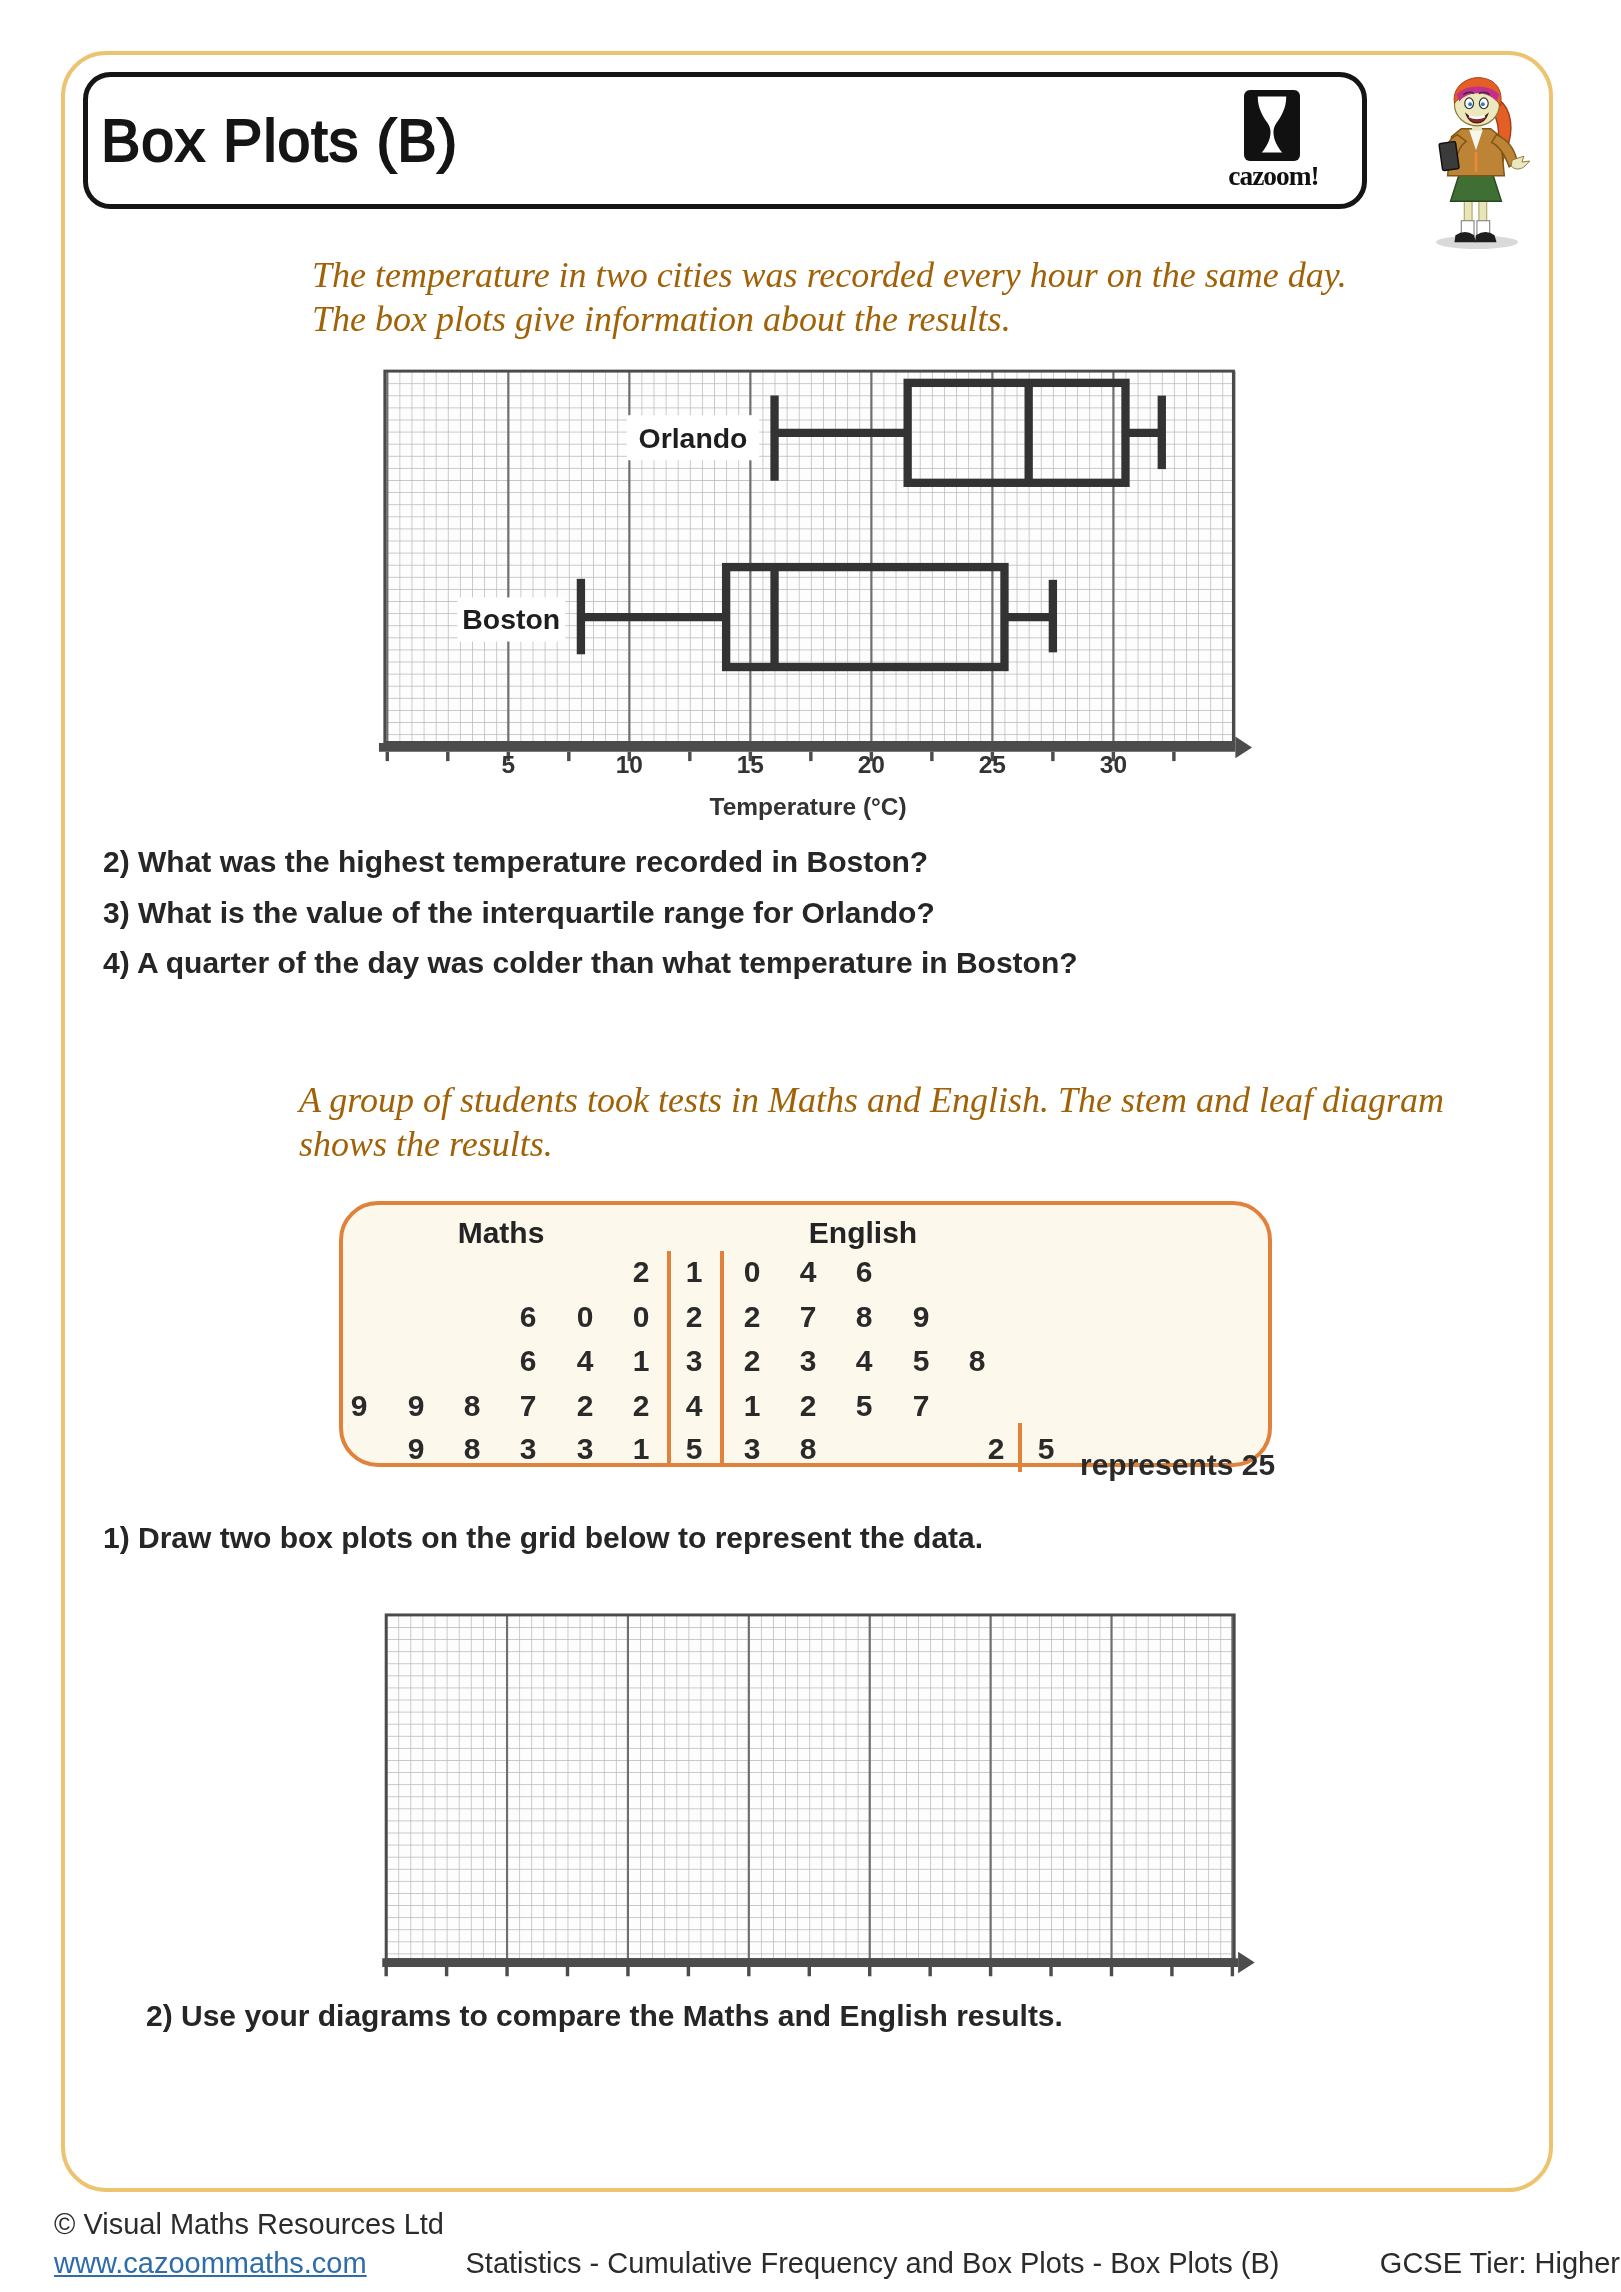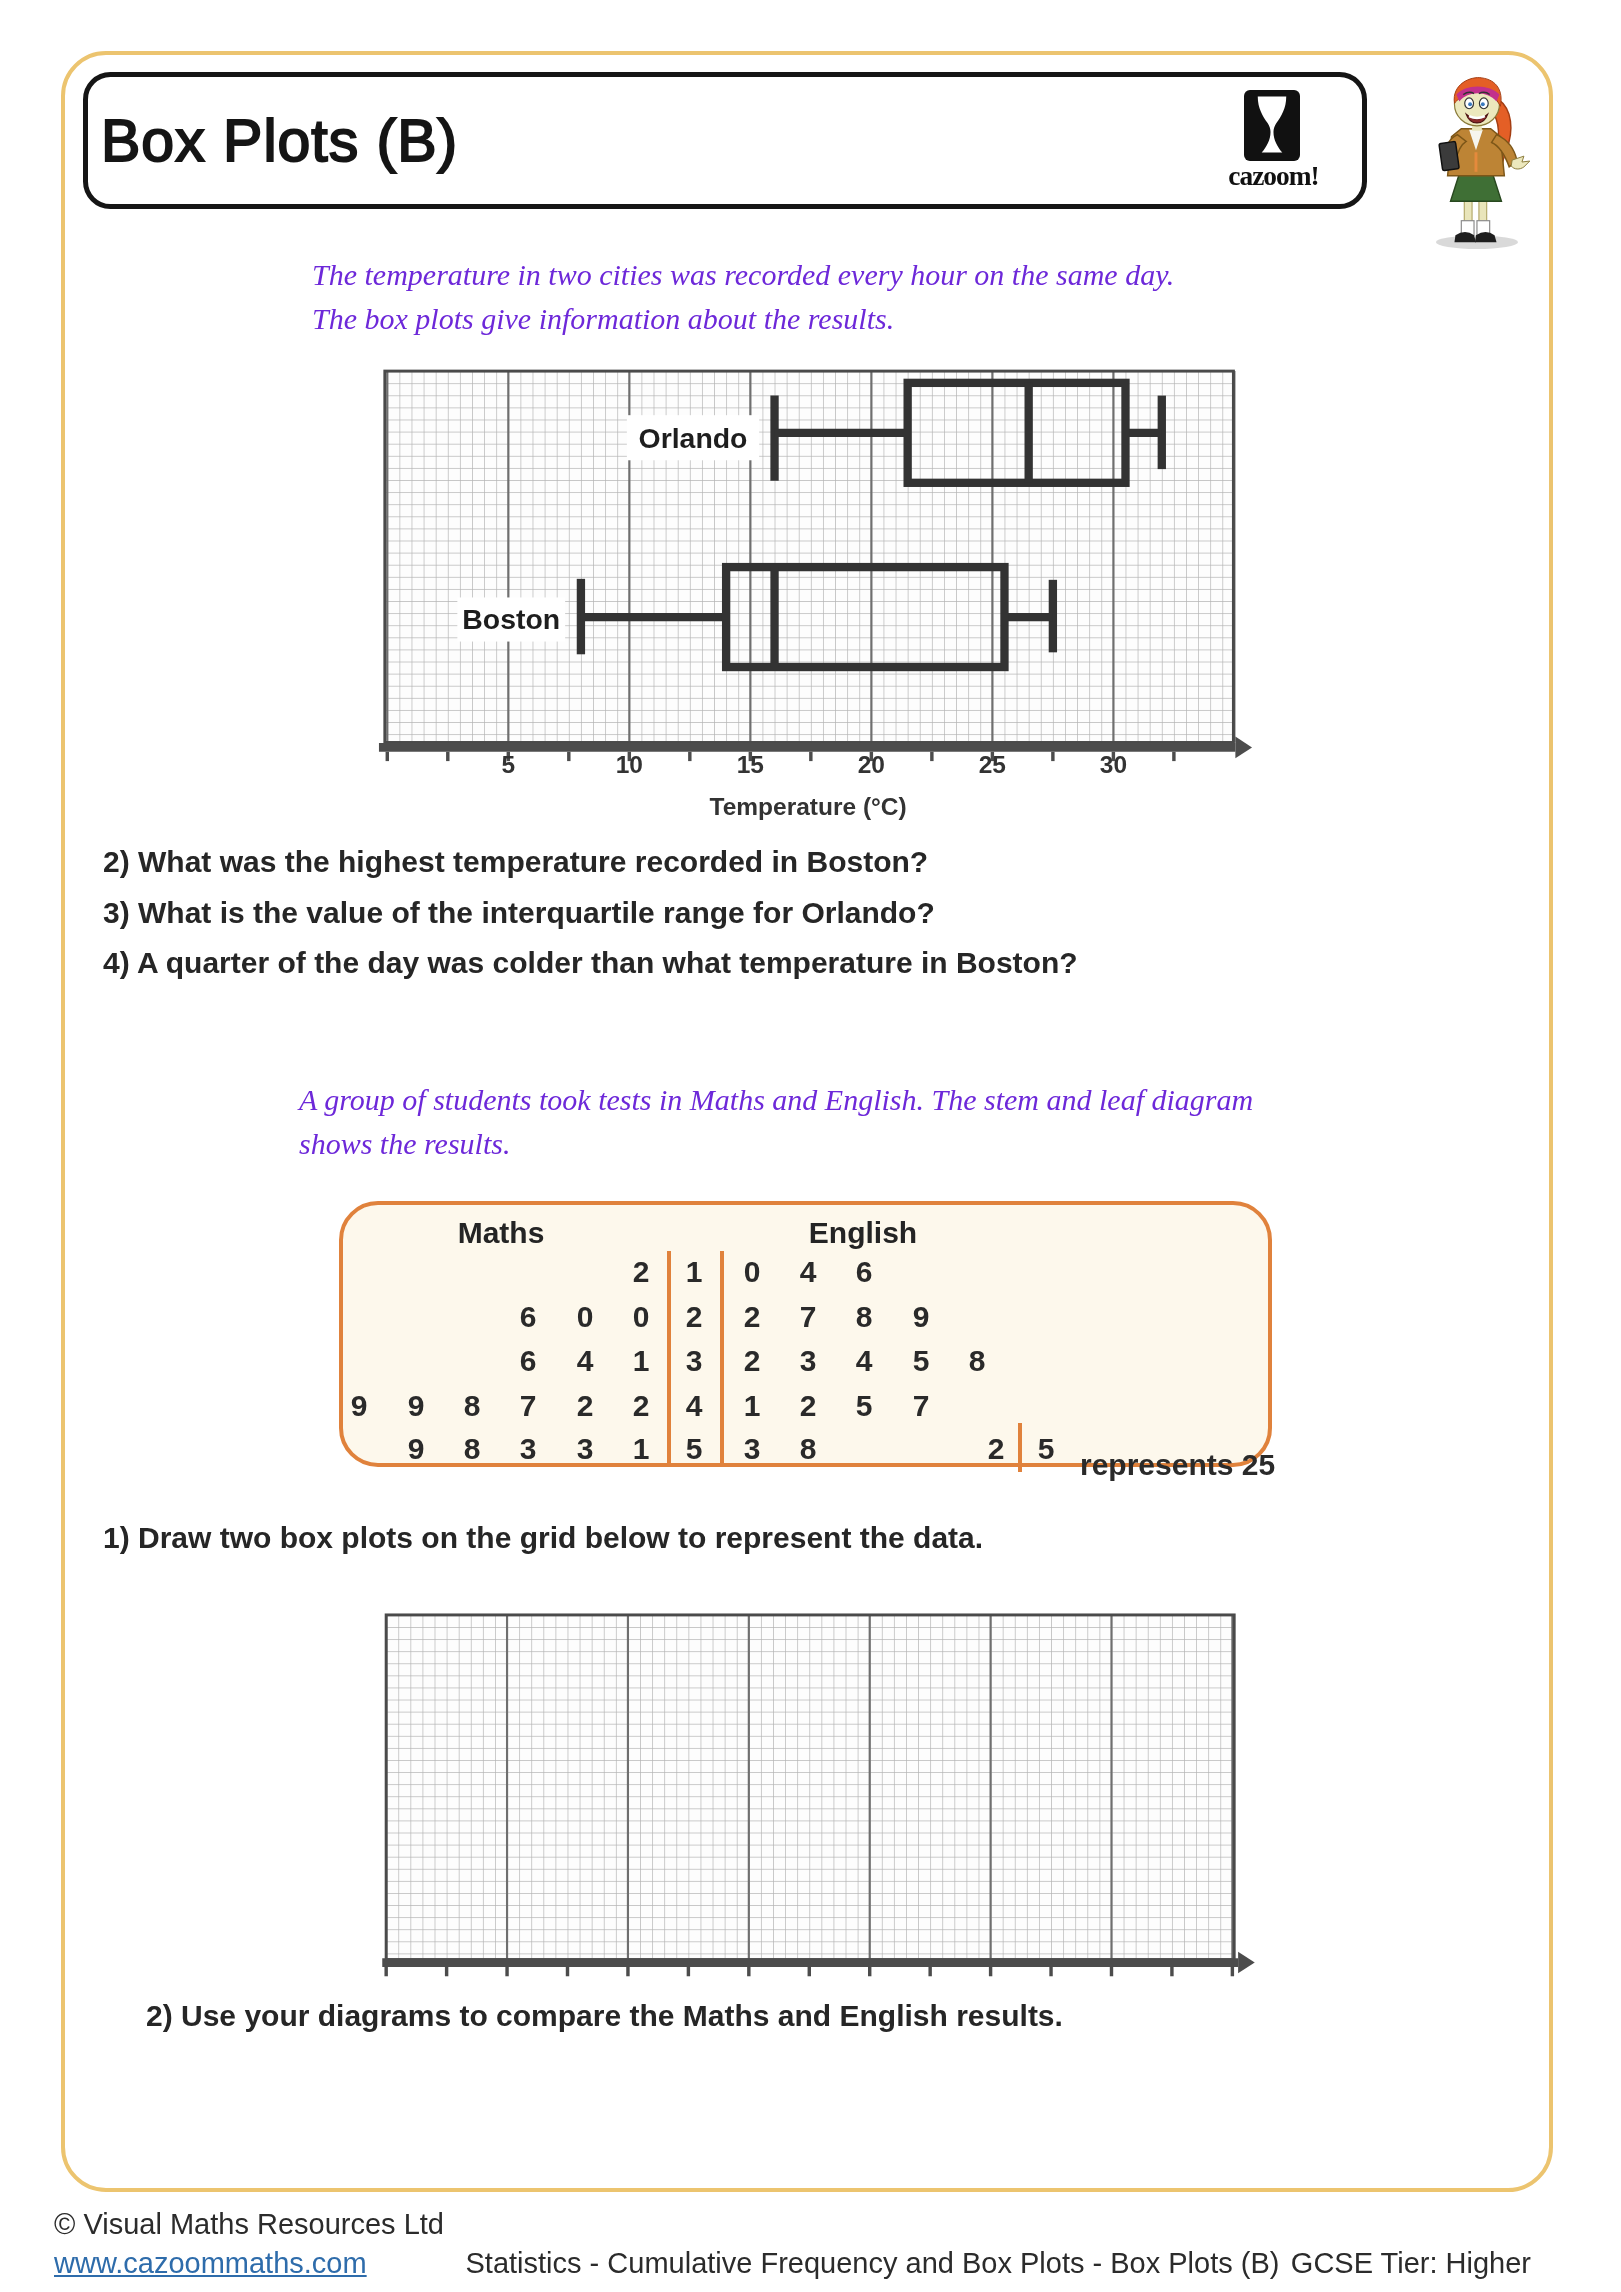--- a/index.html
+++ b/index.html
@@ -13,38 +13,38 @@
   .title-text{font-size:59px;font-weight:normal;color:#151515;padding-left:13px;
               letter-spacing:1px;-webkit-text-stroke:2px #151515;}
   .logo-square{left:1244px;top:90px;width:56px;height:71px;background:#111;border-radius:5.9px;}
   .logo-word{left:1195px;top:161px;width:157px;text-align:center;
              font-family:"Liberation Serif",serif;font-weight:bold;font-size:27.4px;color:#111;
              letter-spacing:-1px;}
   .section-badge{width:206px;height:86px;background:#faf3e6;border-radius:17.6px;
                  display:flex;align-items:center;justify-content:center;
                  font-family:"Liberation Serif",serif;font-style:italic;font-weight:bold;
                  font-size:32px;color:#1d1d1d;}
-  .intro{font-family:"Liberation Serif",serif;font-style:italic;font-size:30px;
-         color:#6d28d9;line-height:44px;white-space:nowrap;}
+  .intro{font-family:"Liberation Serif",serif;font-style:italic;font-size:36px;
+         color:#a16207;line-height:44px;white-space:nowrap;}
   .qlist div{font-weight:bold;font-size:30px;color:#262626;height:31px;margin-bottom:19.6px;
              white-space:nowrap;}
   .bq{font-weight:bold;font-size:30px;color:#262626;white-space:nowrap;}
   .sl-box{left:339px;top:1201px;width:925px;height:258px;background:#fdf8ec;
           border:4.9px solid #e0823c;border-radius:39px;}
   .sl-head{position:absolute;transform:translate(-50%,-50%);font-weight:bold;
            font-size:30px;color:#242424;}
   .sl-num{position:absolute;transform:translate(-50%,-50%);font-weight:bold;
           font-size:30px;color:#2a2a2a;}
   .sl-keytext{position:absolute;transform:translate(0,-50%);font-weight:bold;
               font-size:30px;color:#2a2a2a;white-space:nowrap;margin-top:16px;}
   .sl-divider{position:absolute;width:3.9px;background:#e0823c;}
   .footer-copy{left:54px;top:2208px;font-size:29px;color:#2b2b2b;}
   .footer-link{left:54px;top:2247px;font-size:29px;color:#2e6cab;text-decoration:underline;}
   .footer-center{left:412px;top:2247px;width:921px;text-align:center;font-size:29px;color:#2b2b2b;}
-  .footer-right{left:1274px;top:2247px;width:257px;text-align:right;font-size:29px;color:#2b2b2b;}
+  .footer-right{left:1363px;top:2247px;width:257px;text-align:right;font-size:29px;color:#2b2b2b;}
 </style>
 </head>
 <body>
 
 <div class="page">
 
   <div class="abs gold-frame"></div>
 
   <div class="abs title-box">
     <span class="title-text">Box Plots (B)</span>

